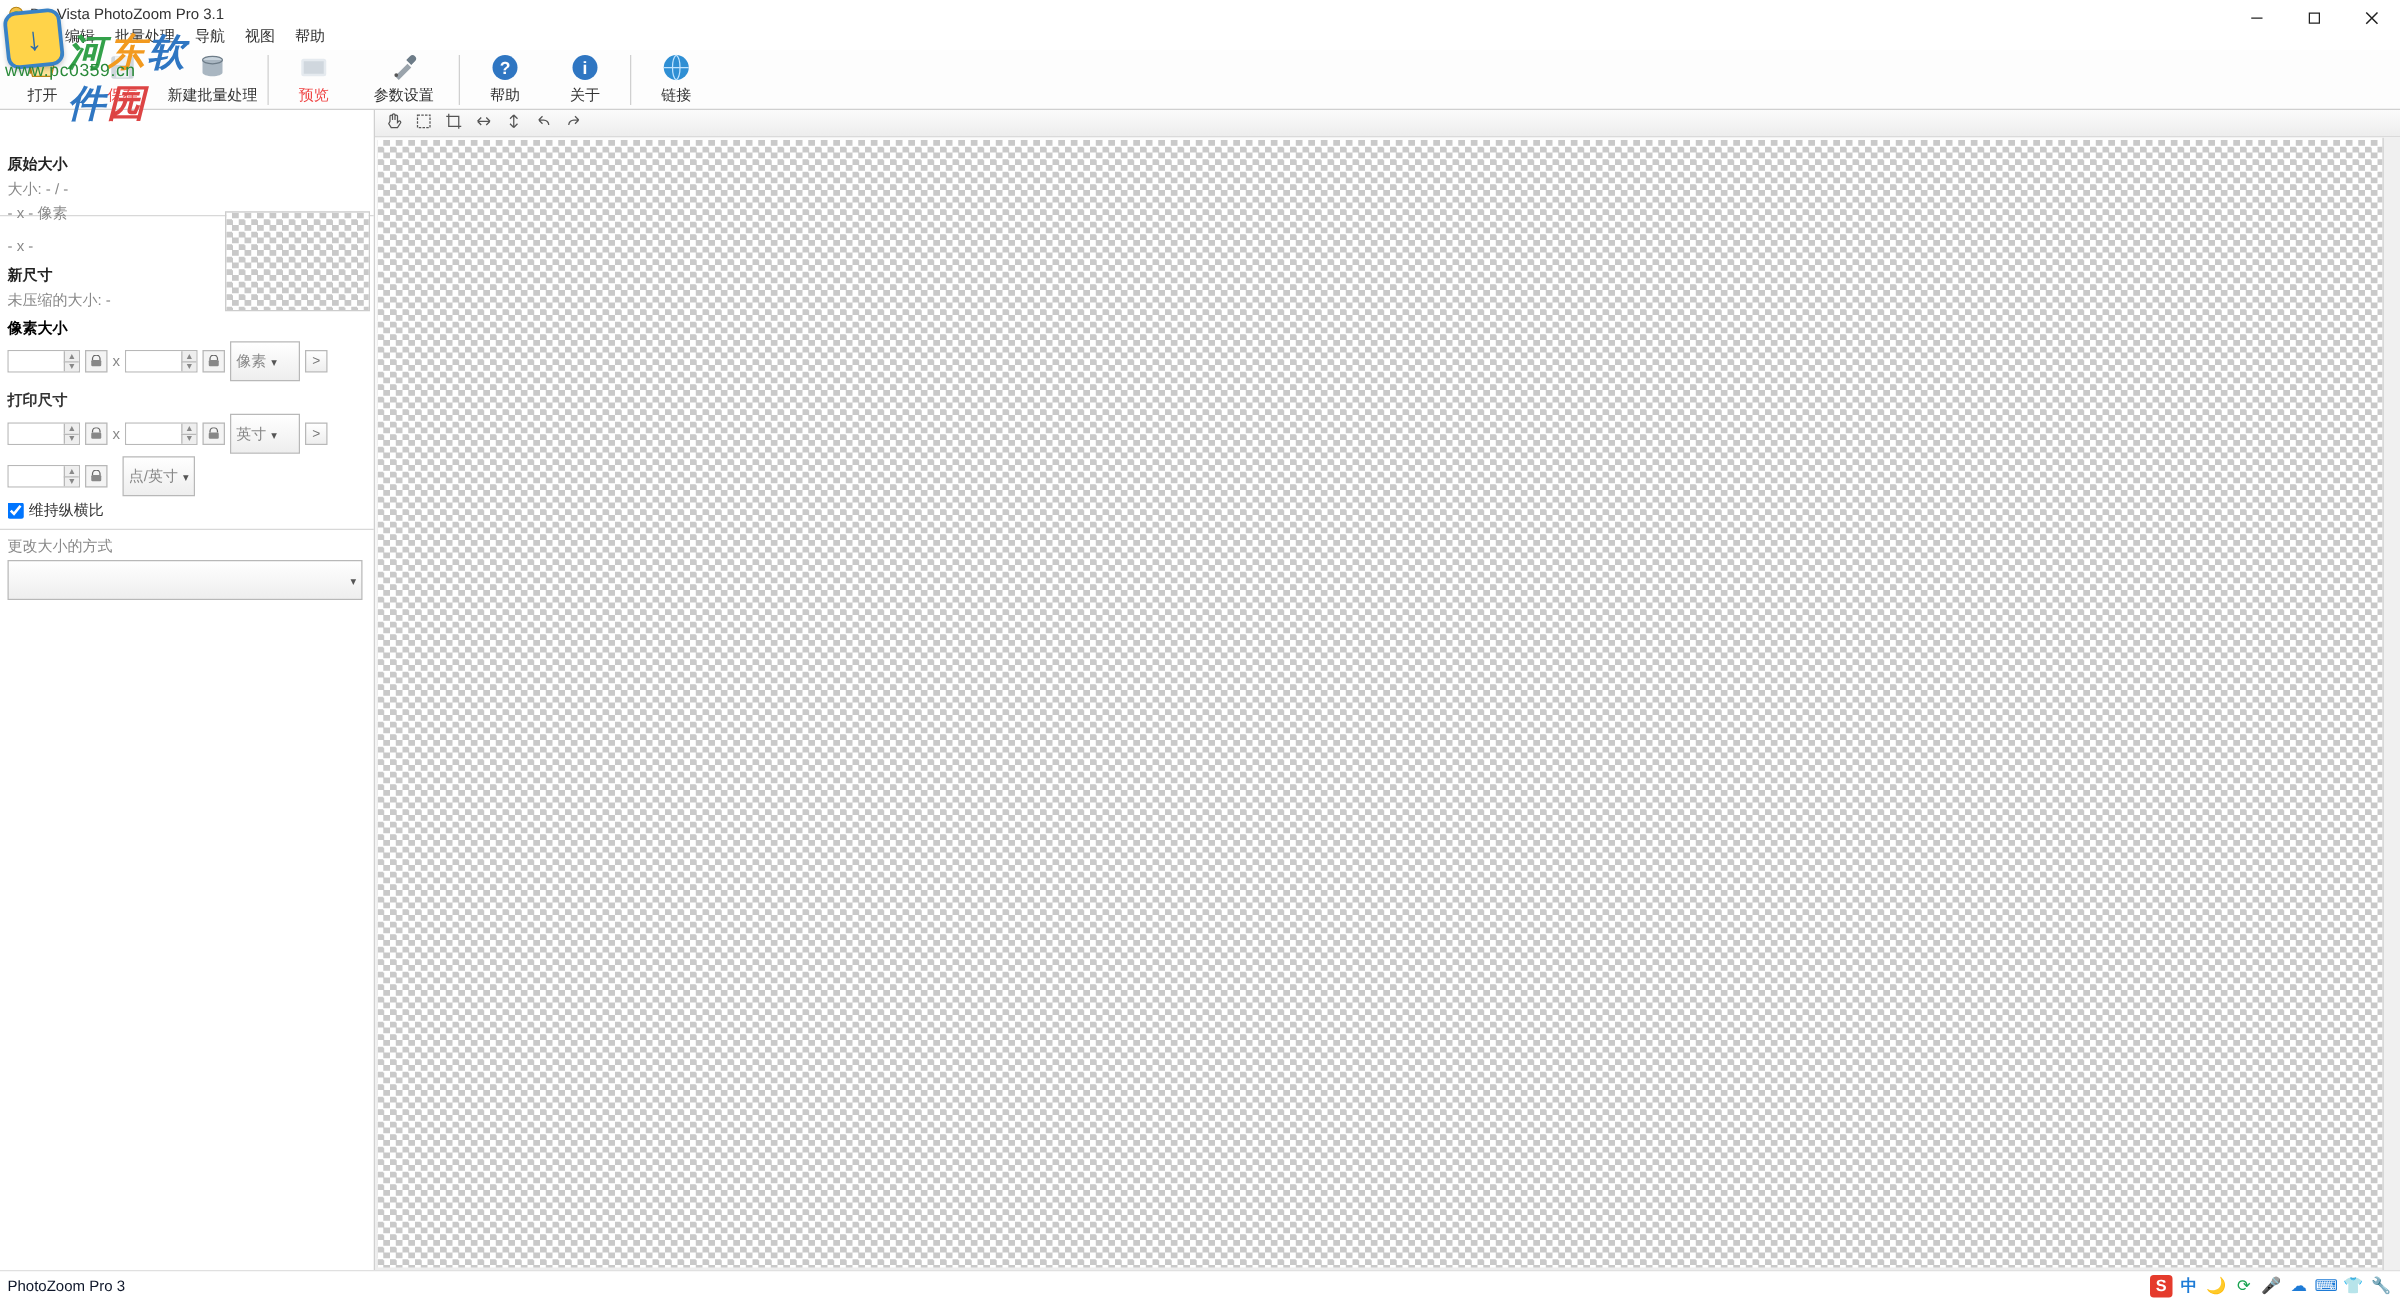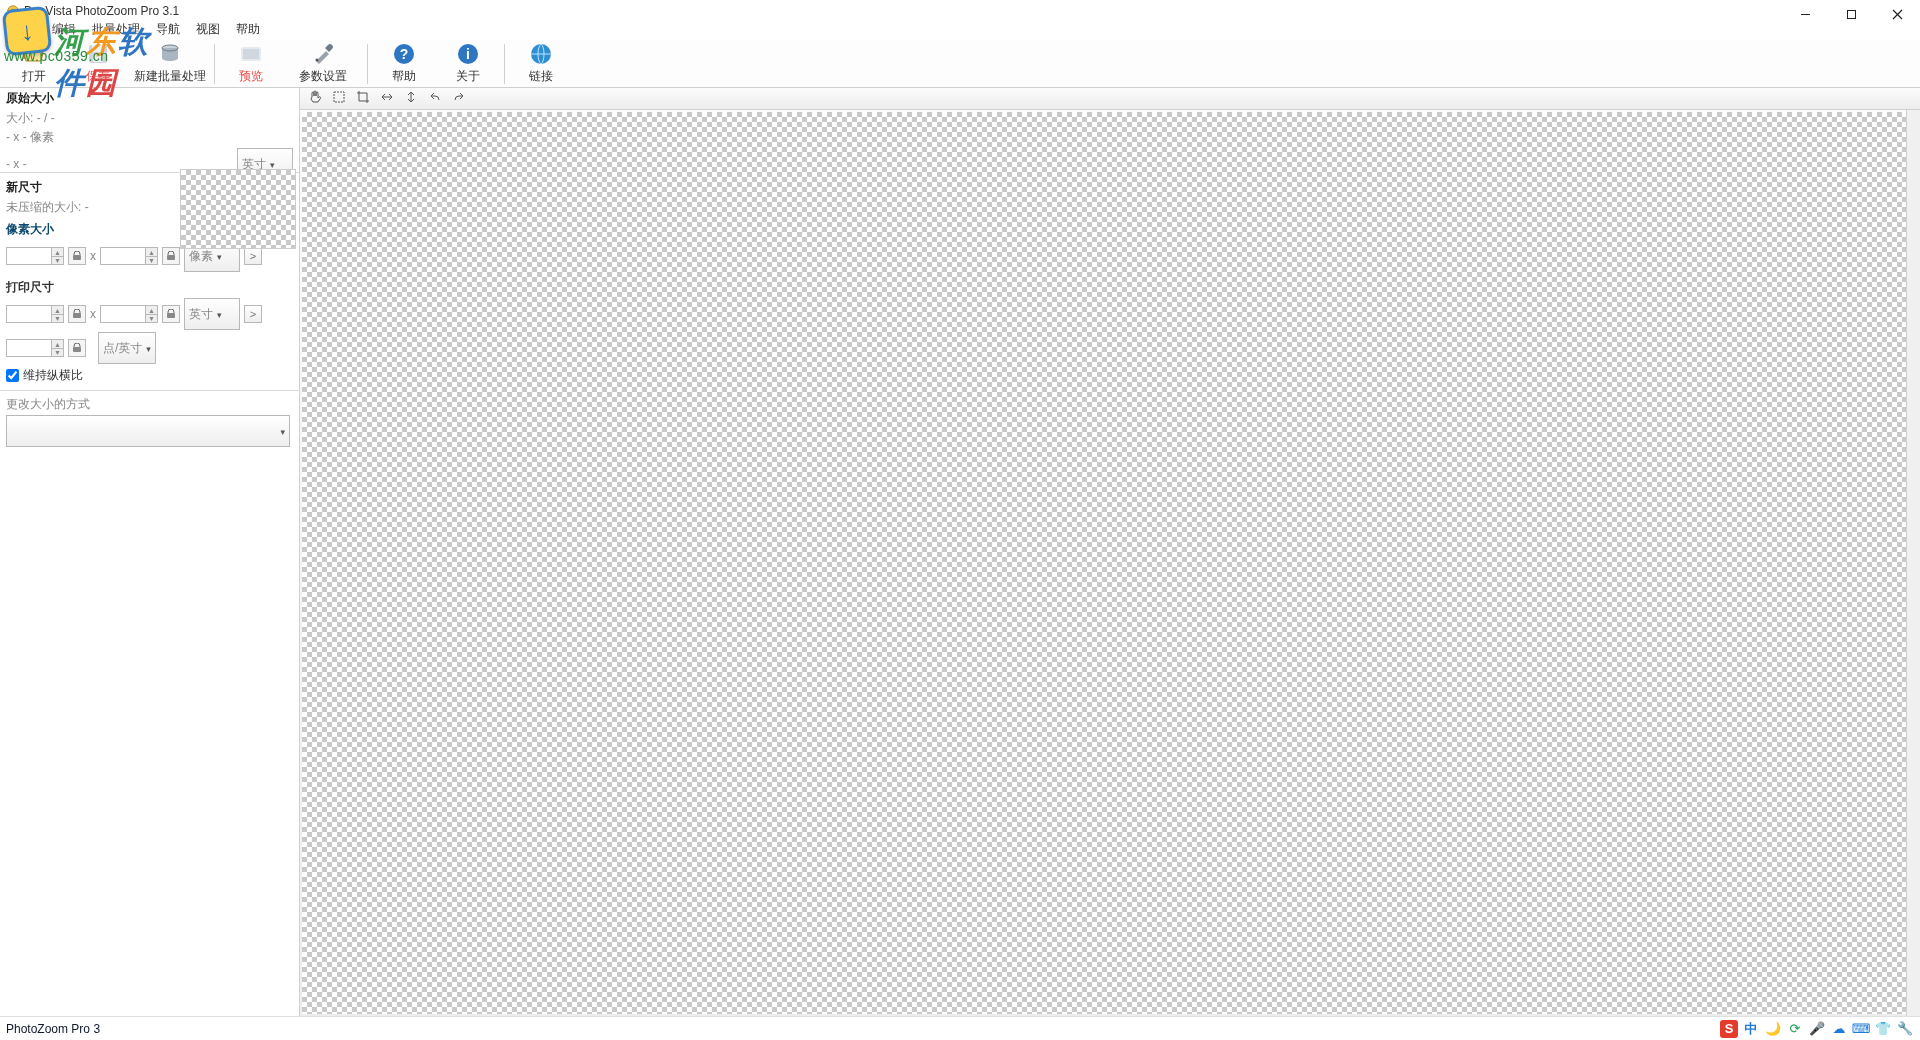--- a/index.html
+++ b/index.html
@@ -24,21 +24,21 @@
 .tb-btn.wide { width:80px; }
 .tb-btn .lbl { font-size:12px; color:#333; }
 .tb-btn.disabled .lbl { color:#ef4444; }
 .tb-sep { width:1px; height:40px; background:#d0d0d0; margin:0 4px; }
 .tb-ico { width:24px; height:24px; display:flex; align-items:center; justify-content:center; }
 .tb-ico svg { width:24px; height:24px; }
 
 
 .content { flex:1; display:flex; min-height:0; }
 .sidebar { width:300px; border-right:1px solid #d0d0d0; display:flex; flex-direction:column; background:#fff; }
-.side-head { font-weight:600; font-size:12px; padding:2px 6px; color:#222; }
+.side-head { font-weight:600; font-size:12px; padding:2px 6px; color:#222;margin-top:33px; }
 .side-row { display:flex; align-items:center; padding:1px 6px; gap:4px; font-size:12px; color:#888; }
 .thumb { width:116px; height:80px; position:absolute; left:180px; top:81px;
   background-image:repeating-conic-gradient(#c9c9c9 0% 25%, #fff 0% 50%);
   background-size:10px 10px; border:1px solid #ccc; z-index:5; }
 .orig-block { position:relative; height:80px; }
 
 .spin { display:inline-flex; align-items:center; border:1px solid #b8b8b8; height:18px; background:#fff; }
 .spin input { border:none; width:44px; height:16px; padding:0 2px; font-size:12px; outline:none; background:#fff; }
 .spin .spbtns { display:flex; flex-direction:column; }
 .spin .sp { width:12px; height:8px; display:flex; align-items:center; justify-content:center; font-size:7px; line-height:7px; background:#eee; border-left:1px solid #b8b8b8; cursor:pointer; }
@@ -237,21 +237,21 @@
             <span class="caret"></span>
           </span>
       </div>
       <div class="thumb"></div>
     </div>
     <div class="grey-line"></div>
 
     <div class="side-head">新尺寸</div>
     <div class="side-row">未压缩的大小: -</div>
 
-    <div class="side-row" style="color:#0c4a6e;font-weight:600;padding-top:4px;">像素大小</div>
+    <div class="side-row" style="color:#000000;font-weight:600;padding-top:4px;">像素大小</div>
     <div class="side-row">
       <span class="spin">
           <input value="" style="">
           <span class="spbtns">
             <span class="sp">▲</span>
             <span class="sp">▼</span>
           </span>
         </span>
       <span class="lock">
           <svg viewBox="0 0 10 10">

